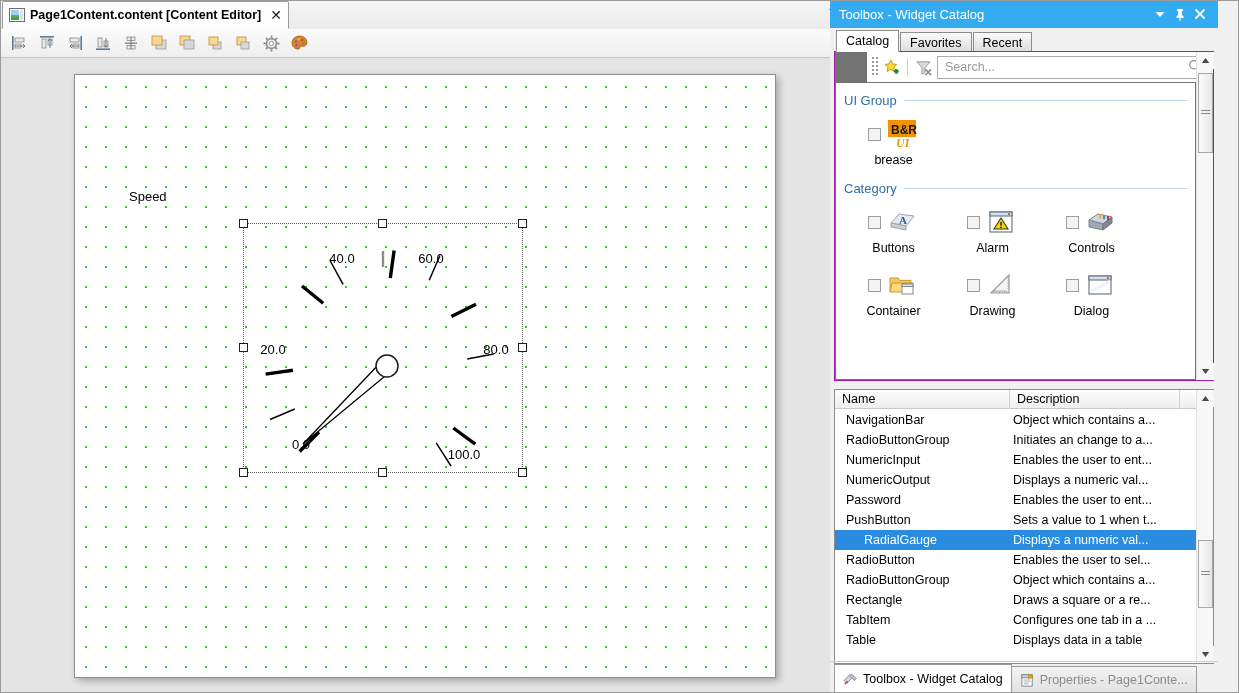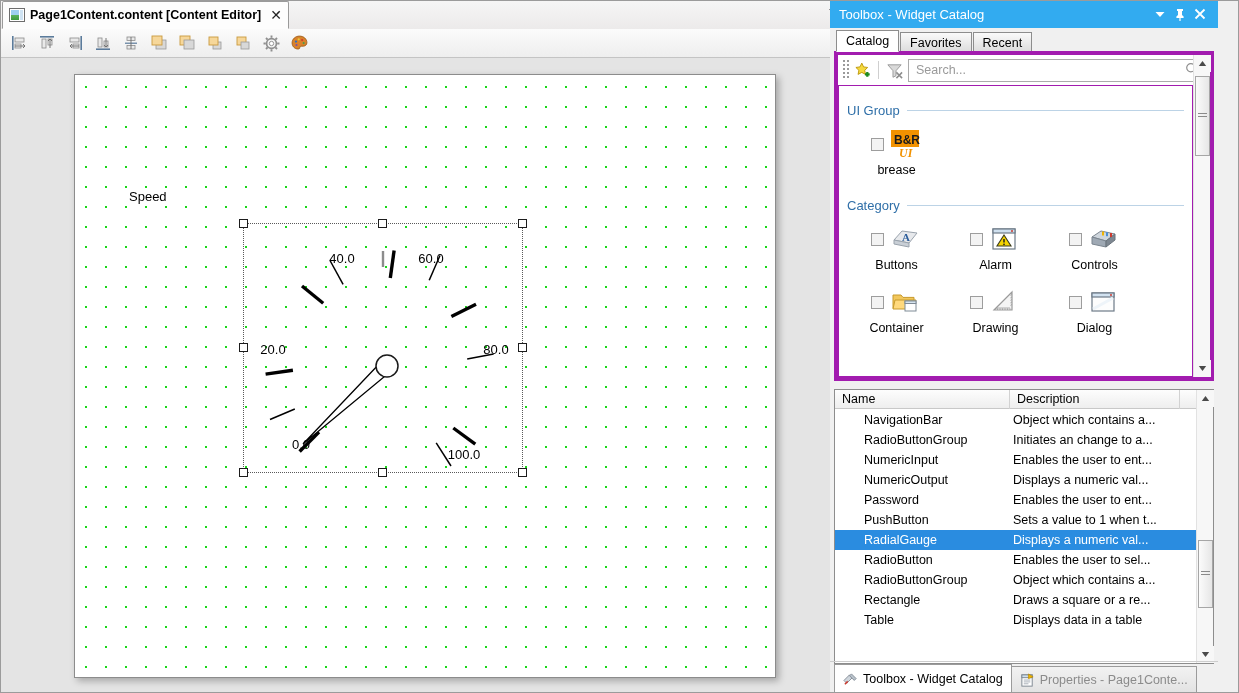--- a/index.html
+++ b/index.html
@@ -71,37 +71,37 @@
   .tb-title-btn{width:20px;height:20px;display:flex;align-items:center;justify-content:center;cursor:pointer;color:#fff;}
   .tb-body{position:absolute;left:4px;top:30px;width:380px;height:625px;
     background:#f0f0f0;box-sizing:border-box;}
 
   .tabs2{position:relative;height:22px;margin:0 0 0 2px;display:flex;align-items:flex-end;}
   .tab2{height:20px;padding:0 9px;display:flex;align-items:center;font-size:12.5px;
     border:1px solid #8d8d8d;border-bottom:none;background:linear-gradient(to bottom,#fafafa,#dcdcdc);
     color:#000;margin-right:1px;cursor:pointer;box-sizing:border-box;}
   .tab2.active{background:#fff;height:22px;border-bottom:1px solid #fff;position:relative;z-index:2;}
 
-  .tabpanel{position:relative;border:4px solid #a21caf;background:#a21caf;
-    margin-top:-1px;height:330px;box-sizing:border-box;}
+  .tabpanel{position:relative;border:1px solid #a21caf;background:#737373;
+    margin-top:-1px;height:330px;box-sizing:border-box;padding-left:32px;}
   .searchrow{position:relative;height:30px;display:flex;align-items:center;padding:3px 5px;box-sizing:border-box;
     background:#fff;}
   .grip{width:6px;height:20px;margin-right:2px;
     background-image:radial-gradient(circle 1px at 1px 1px,#9a9a9a 1px,rgba(0,0,0,0) 1.2px);
     background-size:4px 4px;}
   .sq-btn{width:24px;height:22px;display:flex;align-items:center;justify-content:center;cursor:pointer;}
   .vsep{width:1px;height:18px;background:#cfcfcf;margin:0 3px;}
   .searchbox{flex:1;height:23px;border:1px solid #ababab;background:#fff;display:flex;align-items:center;
     padding:0 5px;box-sizing:border-box;margin-left:2px;}
   .searchbox input{border:none;outline:none;flex:1;font-family:"Liberation Sans",sans-serif;
     font-size:12.5px;color:#222;background:transparent;}
   .searchbox input::placeholder{color:#9a9a9a;}
 
   .catbody{position:absolute;left:1px;top:31px;right:18px;bottom:1px;overflow:hidden;background:#fff;padding:4px 0 0 8px;box-sizing:border-box;}
-  .grouphdr{display:flex;align-items:center;margin:13px 0 4px 0;}
+  .grouphdr{display:flex;align-items:center;margin:6px 0 4px 0;}
   .grouphdr span{color:#2f6fa8;font-size:13px;white-space:nowrap;}
   .grouphdr i{flex:1;height:1px;background:#bcd3e6;margin-left:7px;margin-right:8px;display:block;}
   .itemgrid{display:flex;flex-wrap:wrap;}
   .gitem{width:99px;margin:4px 0 8px 0;display:flex;flex-direction:column;align-items:center;cursor:pointer;}
   .gitem-row{display:flex;align-items:center;height:36px;}
   .gchk{width:13px;height:13px;border:1px solid #9d9d9d;background:#f3f3f3;margin-right:4px;box-sizing:border-box;}
   .gicon{width:34px;height:32px;display:flex;align-items:center;justify-content:center;}
   .gitem-label{font-size:12.5px;margin-top:1px;color:#000;}
 
   
@@ -110,21 +110,21 @@
   .lhead{display:flex;height:19px;background:linear-gradient(to bottom,#fdfdfd,#eeeeee);
     border-bottom:1px solid #c8c8c8;font-size:12.5px;align-items:center;box-sizing:border-box;}
   .lhead div{padding-left:7px;box-sizing:border-box;border-right:1px solid #d2d2d2;height:19px;
     display:flex;align-items:center;}
   .lh-name{width:175px;}
   .lh-desc{width:170px;}
   .lh-pad{flex:1;}
   .lbody{position:absolute;left:0;top:20px;right:17px;bottom:0;overflow:hidden;}
   .lrow{display:flex;height:20px;align-items:center;font-size:12.5px;cursor:pointer;box-sizing:border-box;}
   .lrow.sel{background:#2a8ce0;color:#ffffff;}
-  .lc-name{width:175px;padding-left:29px;box-sizing:border-box;white-space:nowrap;overflow:hidden;}
+  .lc-name{width:175px;padding-left:11px;box-sizing:border-box;white-space:nowrap;overflow:hidden;}
   .lrow.sel .lc-name{padding-left:29px;}
   .lc-desc{flex:1;padding-left:3px;white-space:nowrap;overflow:hidden;box-sizing:border-box;}
 
   
   .vsb{position:absolute;top:0;right:0;width:17px;bottom:0;background:#f7f7f7;border-left:1px solid #e2e2e2;box-sizing:border-box;}
   .sb-arrow{height:17px;width:17px;display:flex;align-items:center;justify-content:center;cursor:pointer;
     background:#f7f7f7;}
   .sb-arrow.bot{position:absolute;bottom:0;left:0;}
   .sb-thumb{position:absolute;left:1px;width:15px;background:linear-gradient(to right,#fbfbfb,#e6e6e6);
     border:1px solid #a6a6a6;box-sizing:border-box;cursor:pointer;
@@ -546,20 +546,24 @@
             </div>
           <div class="lrow">
               <span class="lc-name">RadioButtonGroup</span>
               <span class="lc-desc">Object which contains a...</span>
             </div>
           <div class="lrow">
               <span class="lc-name">Rectangle</span>
               <span class="lc-desc">Draws a square or a re...</span>
             </div>
           <div class="lrow">
+              <span class="lc-name">TabItem</span>
+              <span class="lc-desc">Configures one tab in a ...</span>
+            </div>
+          <div class="lrow">
               <span class="lc-name">Table</span>
               <span class="lc-desc">Displays data in a table</span>
             </div>
         </div>
         <div class="vsb">
           <div class="sb-arrow">
             <svg width="9" height="7" viewBox="0 0 9 7">
                 <path d="M4.5 1 L8.2 6 L0.8 6 Z" fill="#4a4a4a"></path>
               </svg>
           </div>

